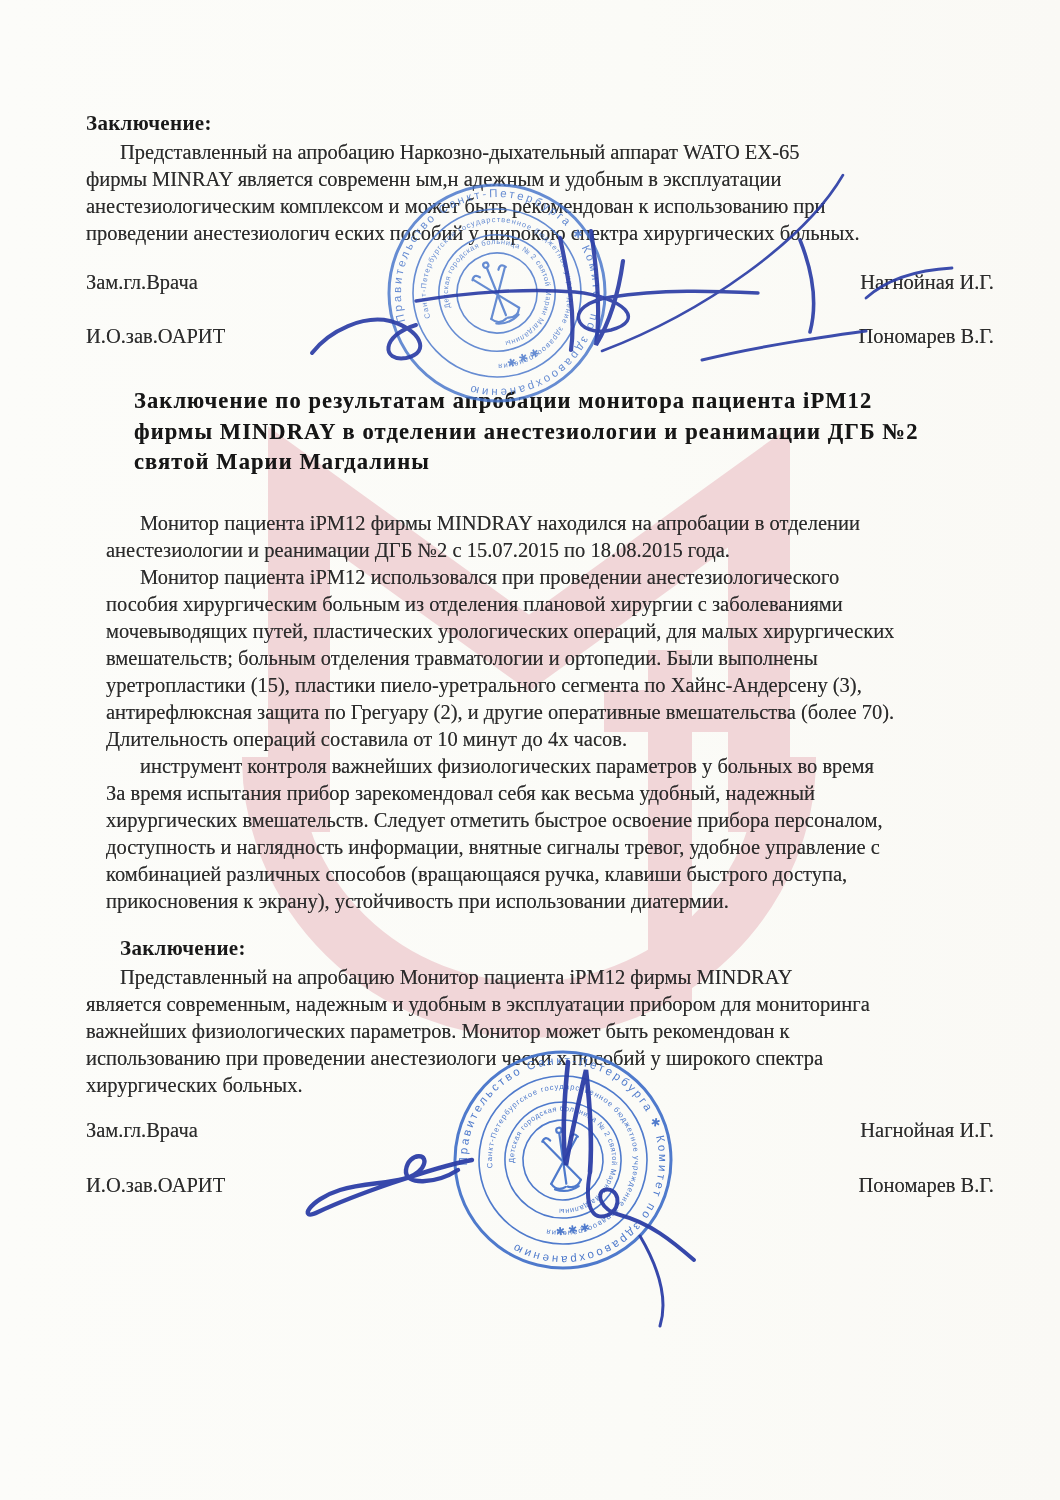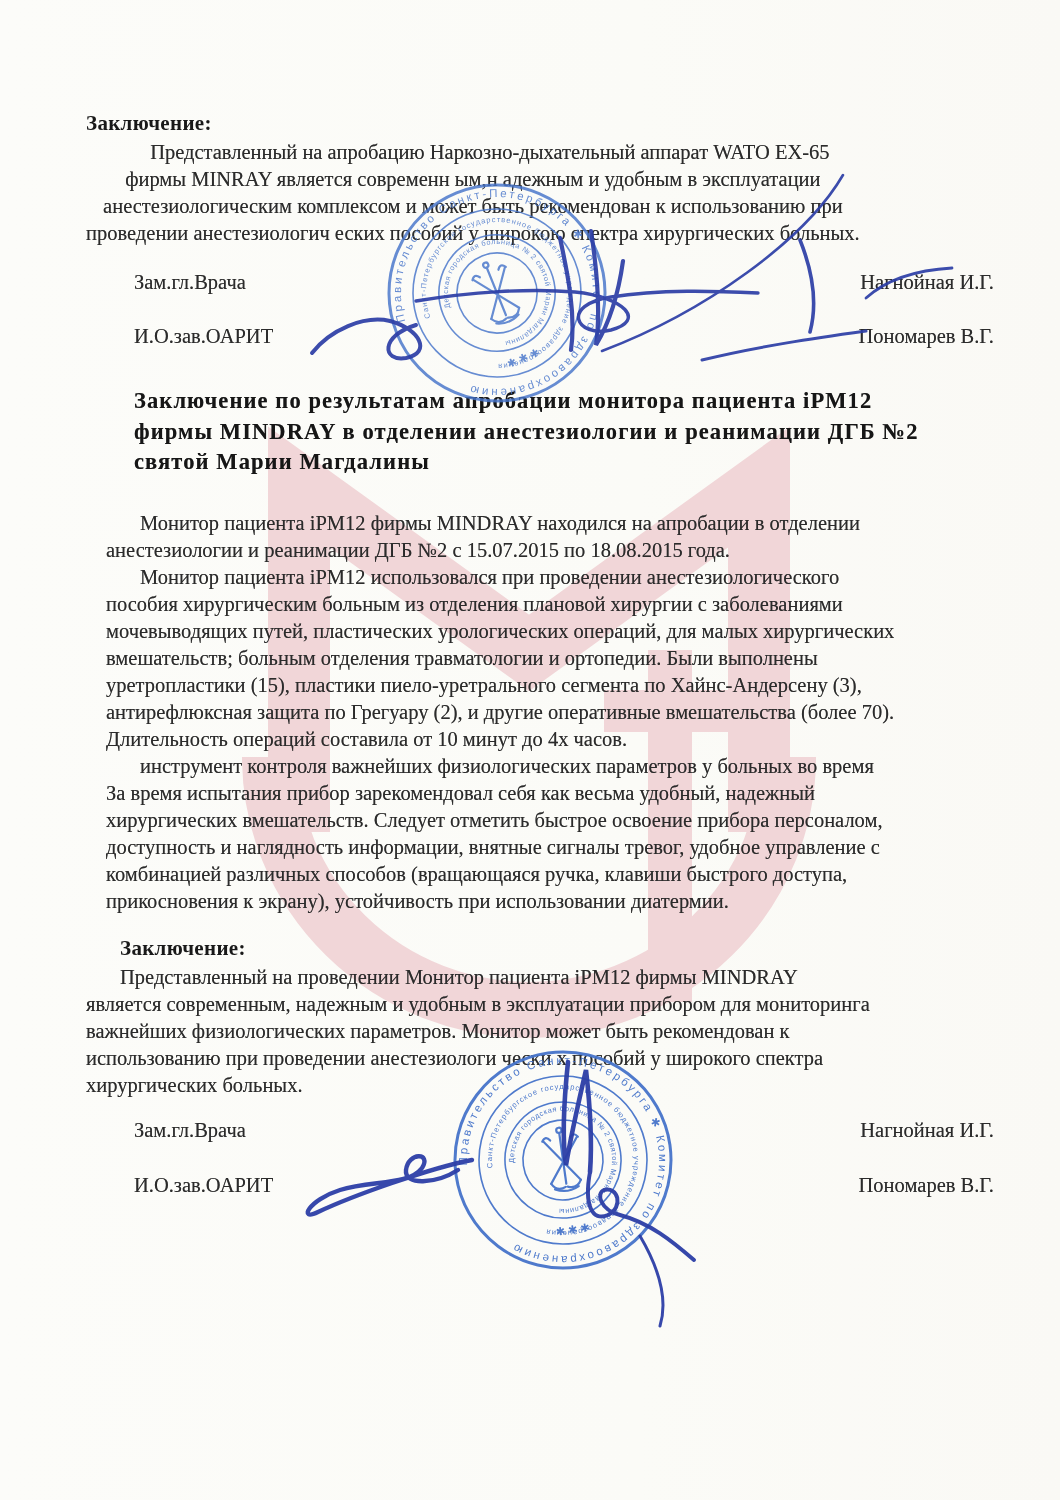--- a/index.html
+++ b/index.html
@@ -27,42 +27,42 @@
     color:#161616;
     margin-left:48px;
   }
   .doc-title .line{white-space:nowrap;text-shadow:0 0 0.6px rgba(20,20,20,0.5);}
   .flow{position:absolute;left:86px;top:510px;}
   .flow .para{position:static;margin-left:20px;}
   .flow .para .line:first-child{padding-left:34px;}
   .sig-row{
     position:absolute;left:86px;right:66px;display:flex;
     justify-content:space-between;font-size:20.5px;color:#2b2b2b;
-    white-space:nowrap;text-shadow:0 0 0.5px rgba(40,40,40,0.5);margin-left:48px;
+    white-space:nowrap;text-shadow:0 0 0.5px rgba(40,40,40,0.5);
   }
 </style>
 </head>
 <body>
 
 <svg id="watermark" class="layer" viewBox="0 0 1060 1500">
   <g fill="none" stroke="#f1d6d8">
     <path d="M 299 832 L 299 487 L 529 653 L 759 487 L 759 832" stroke-width="62" stroke-linejoin="miter"></path>
     <path d="M 270 757 A 258 252 0 0 0 788 757" stroke-width="56"></path>
   </g>
   <g fill="#f1d6d8" stroke="none">
     <rect x="648" y="650" width="44" height="352"></rect>
     <rect x="604" y="690" width="132" height="42"></rect>
   </g>
 </svg>
 
 <div id="content" class="layer">
 
   <div class="h-small" style="left:86px;top:111px;">Заключение:</div>
 
-  <div class="para indent-first" style="left:86px;top:139px;text-align:center;">
+  <div class="para indent-first" style="left:86px;top:139px;">
       <div class="line">Представленный на апробацию Наркозно-дыхательный аппарат WATO EX-65</div>
       <div class="line">фирмы MINRAY является современн ым,н адежным и удобным в эксплуатации</div>
       <div class="line">анестезиологическим комплексом и может быть рекомендован к использованию при</div>
       <div class="line">проведении анестезиологич еских пособий у широкою спектра хирургических больных.</div>
     </div>
 
   <div class="sig-row" style="top:271px;">
     <span>Зам.гл.Врача</span>
     <span>Нагнойная И.Г.</span>
   </div>
@@ -97,21 +97,21 @@
         <div class="line">хирургических вмешательств. Следует отметить быстрое освоение прибора персоналом,</div>
         <div class="line">доступность и наглядность информации, внятные сигналы тревог, удобное управление с</div>
         <div class="line">комбинацией различных способов (вращающаяся ручка, клавиши быстрого доступа,</div>
         <div class="line">прикосновения к экрану), устойчивость при использовании диатермии.</div>
       </div>
   </div>
 
   <div class="h-small" style="left:120px;top:936px;">Заключение:</div>
 
   <div class="para indent-first" style="left:86px;top:964px;">
-      <div class="line">Представленный на проведении Монитор пациента iPM12 фирмы MINDRAY</div>
+      <div class="line">Представленный на апробацию Монитор пациента iPM12 фирмы MINDRAY</div>
       <div class="line">является современным, надежным и удобным в эксплуатации прибором для мониторинга</div>
       <div class="line">важнейших физиологических параметров. Монитор может быть рекомендован к</div>
       <div class="line">использованию при проведении анестезиологи чески х пособий у широкого спектра</div>
       <div class="line">хирургических больных.</div>
     </div>
 
   <div class="sig-row" style="top:1119px;">
     <span>Зам.гл.Врача</span>
     <span>Нагнойная И.Г.</span>
   </div>

